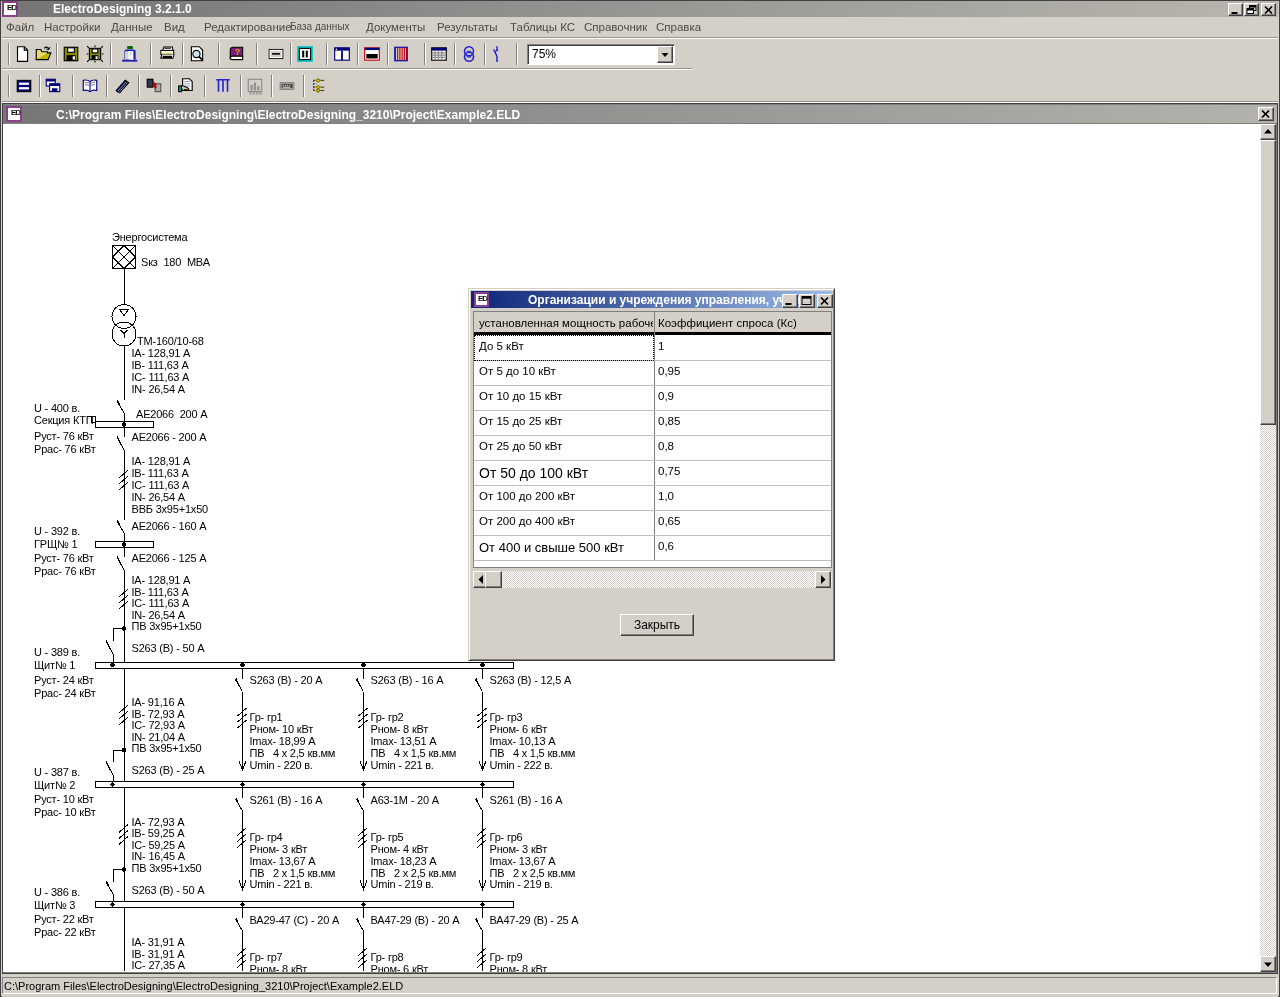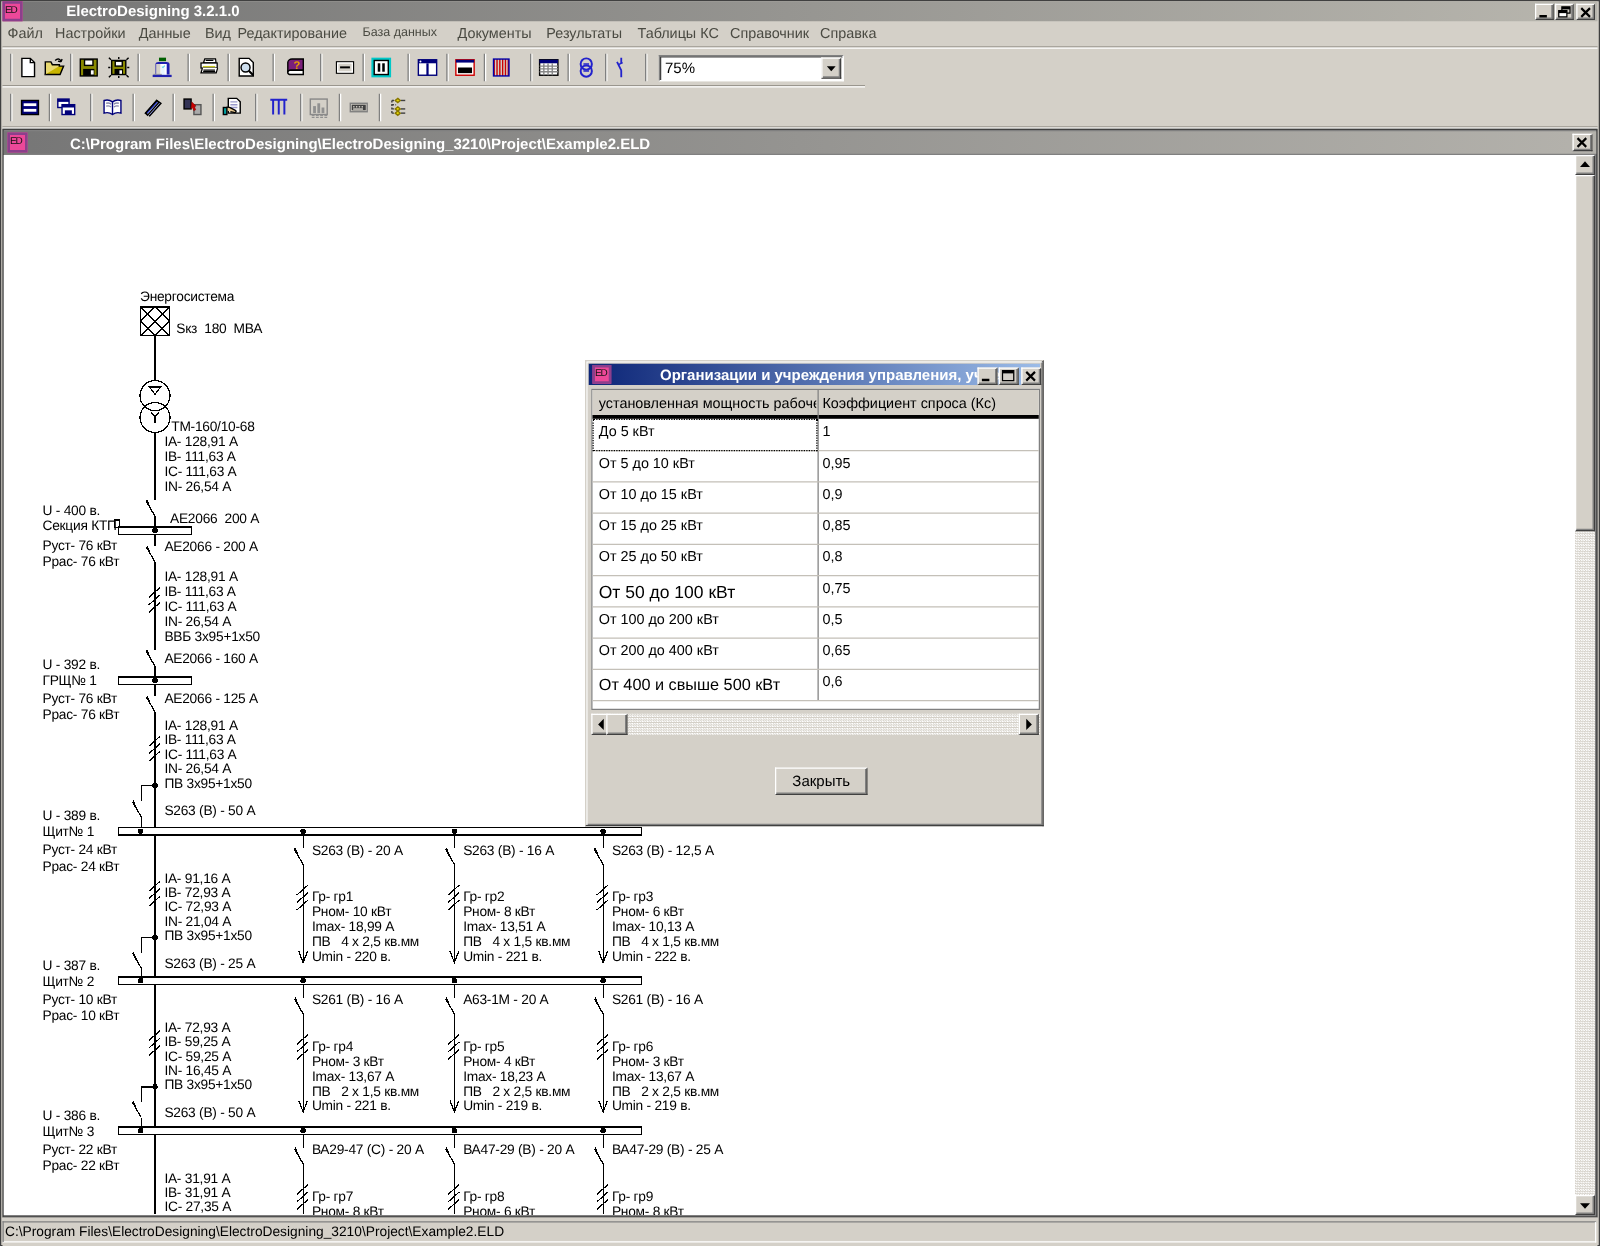--- a/index.html
+++ b/index.html
@@ -5,22 +5,22 @@
  overflow:hidden;position:relative;}
 .a{position:absolute;}
 .btn3d{background:#d4d0c8;border-top:1px solid #fff;border-left:1px solid #fff;
  border-right:1px solid #404040;border-bottom:1px solid #404040;
  box-shadow:inset -1px -1px 0 #808080;}
 .vsep{width:0;height:22px;border-left:1px solid #808080;border-right:1px solid #fff;}
 svg{display:block}
 .dither{background-image:conic-gradient(#fff 25%,#d4d0c8 0 50%,#fff 0 75%,#d4d0c8 0);
  background-size:2px 2px;}
 .wtxt{color:#fff;font-weight:bold;font-size:12px;white-space:pre;padding-left:31px;}
-.edicon{background:#ec4899;border:2px solid #8c3f8c;box-sizing:border-box;color:#111;
- font-size:8px;font-weight:normal;text-align:left;line-height:10px;letter-spacing:-1px;}
+.edicon{background:#ffffff;border:2px solid #8c3f8c;box-sizing:border-box;color:#111;
+ font-size:8px;font-weight:bold;text-align:right;line-height:10px;letter-spacing:-1px;}
 </style></head><body>
 <div class="a" style="left:0;top:0;width:1280px;height:997px;border:1px solid #404040;box-sizing:border-box"></div>
 <div class="a" style="left:2px;top:1px;width:1276px;height:16px;background:linear-gradient(90deg,#757575,#b8b6ae)"></div>
 <div class="a edicon" style="left:2px;top:1px;width:16px;height:16px">ED</div>
 <div class="a wtxt" style="left:22px;top:2px;">ElectroDesigning 3.2.1.0</div>
 <div class="a btn3d" style="left:1228px;top:3px;width:15px;height:13px;box-sizing:border-box">
     <svg width="13" height="11" viewBox="0 0 13 11">
       <rect x="2.5" y="8" width="6" height="2" fill="#000"></rect>
     </svg>
   </div>
@@ -35,21 +35,21 @@
 <div class="a btn3d" style="left:1261px;top:3px;width:15px;height:13px;box-sizing:border-box">
     <svg width="13" height="11" viewBox="0 0 13 11">
       <path d="M3 2.5l7 7M10 2.5l-7 7" stroke="#000" stroke-width="1.7"></path>
     </svg>
   </div>
 <div class="a" style="left:2px;top:18px;width:1276px;height:19px;background:#d4d0c8"></div>
 <div class="a" style="left:6px;top:21px;font-size:11.5px;color:#4a4a42">Файл</div>
 <div class="a" style="left:44px;top:21px;font-size:11.5px;color:#4a4a42">Настройки</div>
 <div class="a" style="left:111px;top:21px;font-size:11.5px;color:#4a4a42">Данные</div>
 <div class="a" style="left:164px;top:21px;font-size:11.5px;color:#4a4a42">Вид</div>
-<div class="a" style="left:190px;top:21px;font-size:11.5px;color:#4a4a42">Редактирование</div>
+<div class="a" style="left:204px;top:21px;font-size:11.5px;color:#4a4a42">Редактирование</div>
 <div class="a" style="left:290px;top:21px;font-size:10px;color:#4a4a42">База данных</div>
 <div class="a" style="left:366px;top:21px;font-size:11.5px;color:#4a4a42">Документы</div>
 <div class="a" style="left:437px;top:21px;font-size:11.5px;color:#4a4a42">Результаты</div>
 <div class="a" style="left:510px;top:21px;font-size:11.5px;color:#4a4a42">Таблицы КС</div>
 <div class="a" style="left:584px;top:21px;font-size:11.5px;color:#4a4a42">Справочник</div>
 <div class="a" style="left:656px;top:21px;font-size:11.5px;color:#4a4a42">Справка</div>
 <div class="a" style="left:2px;top:37px;width:1276px;height:0;border-top:1px solid #9a968e;border-bottom:1px solid #fff"></div>
 <div class="a" style="left:2px;top:68px;width:690px;height:0;border-top:1px solid #9a968e;border-bottom:1px solid #fff"></div>
 <div class="a" style="left:2px;top:101px;width:1276px;height:0;border-top:1px solid #9a968e;border-bottom:1px solid #fff"></div>
 <div class="a" style="left:13px;top:45px;width:18px;height:18px">
@@ -605,21 +605,21 @@
       <div class="a" style="left:5px;top:103px;font-size:11.5px;white-space:nowrap">От 15 до 25 кВт</div>
       <div class="a" style="left:184px;top:103px;font-size:11.5px">0,85</div>
       <div class="a" style="left:0;top:123px;width:357px;height:1px;background:#c4c0b8"></div>
       <div class="a" style="left:5px;top:128px;font-size:11.5px;white-space:nowrap">От 25 до 50 кВт</div>
       <div class="a" style="left:184px;top:128px;font-size:11.5px">0,8</div>
       <div class="a" style="left:0;top:148px;width:357px;height:1px;background:#c4c0b8"></div>
       <div class="a" style="left:5px;top:153px;font-size:14px;white-space:nowrap">От 50 до 100 кВт</div>
       <div class="a" style="left:184px;top:153px;font-size:11.5px">0,75</div>
       <div class="a" style="left:0;top:173px;width:357px;height:1px;background:#c4c0b8"></div>
       <div class="a" style="left:5px;top:178px;font-size:11.5px;white-space:nowrap">От 100 до 200 кВт</div>
-      <div class="a" style="left:184px;top:178px;font-size:11.5px">0,5</div>
+      <div class="a" style="left:184px;top:178px;font-size:11.5px">1,0</div>
       <div class="a" style="left:0;top:198px;width:357px;height:1px;background:#c4c0b8"></div>
       <div class="a" style="left:5px;top:203px;font-size:11.5px;white-space:nowrap">От 200 до 400 кВт</div>
       <div class="a" style="left:184px;top:203px;font-size:11.5px">0,65</div>
       <div class="a" style="left:0;top:223px;width:357px;height:1px;background:#c4c0b8"></div>
       <div class="a" style="left:5px;top:228px;font-size:13px;white-space:nowrap">От 400 и свыше 500 кВт</div>
       <div class="a" style="left:184px;top:228px;font-size:11.5px">0,6</div>
       <div class="a" style="left:0;top:248px;width:357px;height:1px;background:#c4c0b8"></div>
       <div class="a" style="left:0px;top:23px;width:180px;height:26px;border:1px dotted #000;box-sizing:border-box"></div>
     </div>
     <div class="a dither" style="left:4px;top:282px;width:359px;height:17px"></div>

